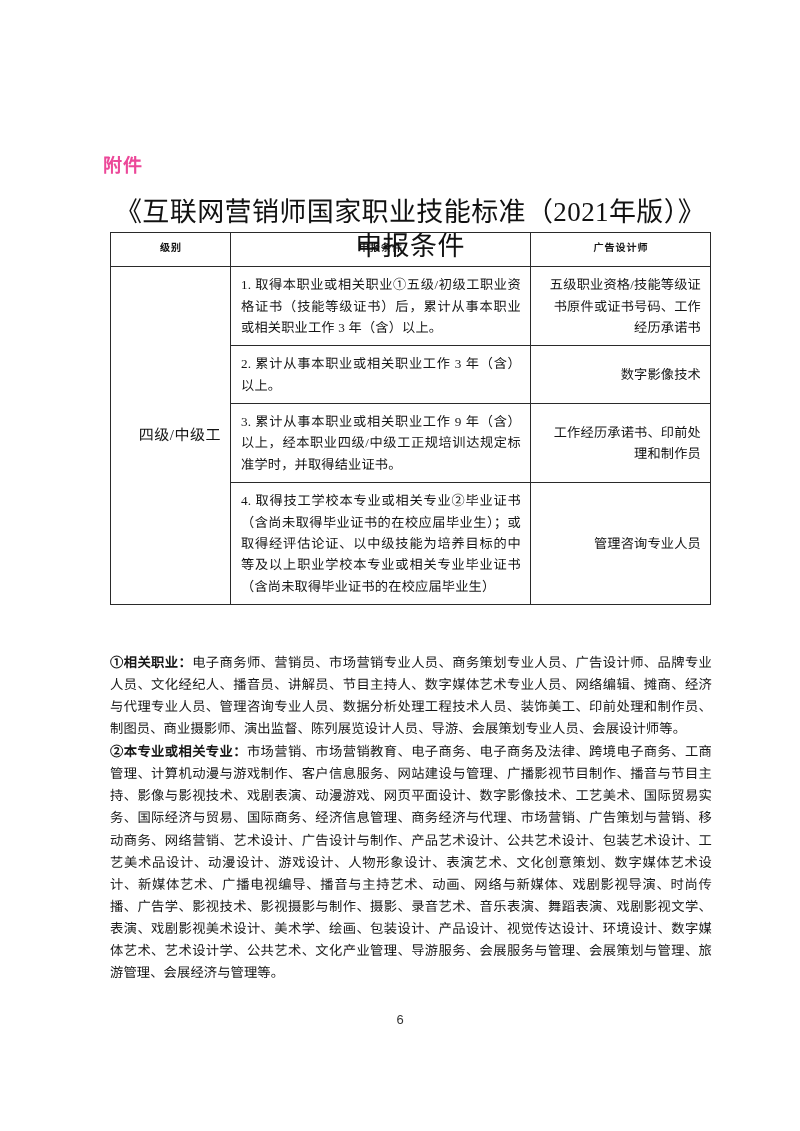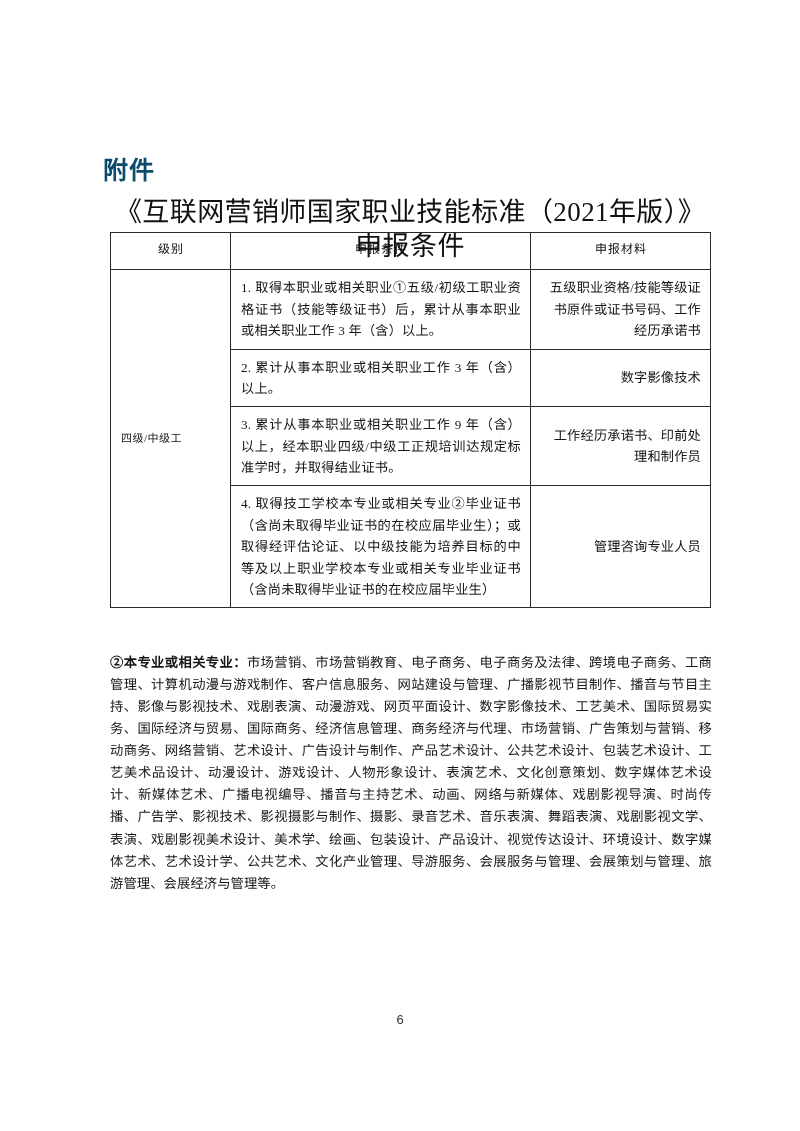--- a/index.html
+++ b/index.html
@@ -25,26 +25,26 @@
     width: 800px;
     height: 1131px;
     box-sizing: border-box;
   }
 
   
   .attachment-label {
     position: absolute;
     left: 103px;
     top: 155px;
-    font-size: 25px;
+    font-size: 19px;
     font-weight: bold;
     letter-spacing: 1px;
     line-height: 1.2;
     font-family: "Liberation Sans", "DejaVu Sans", sans-serif;
-    color: #0c4a6e;
+    color: #ec4899;
   }
 
   .doc-title {
     position: absolute;
     left: 110px;
     top: 196px;
     width: 600px;
     text-align: center;
     font-size: 27px;
     font-weight: normal;
@@ -67,32 +67,32 @@
     color: #141414;
   }
   .req-table td, .req-table th {
     border: 1px solid #2a2a2a;
     padding: 7px 9px 7px 10px;
     vertical-align: middle;
     word-break: break-all;
   }
   .req-table thead th {
     text-align: center;
-    font-weight: normal;
-    font-size: 12px;
+    font-weight: bold;
+    font-size: 10px;
     padding-bottom: 10px;
     letter-spacing: 1px;
   }
   .col-level   { width: 120px; }
   .col-cond    { width: 300px; }
   .col-mat     { width: 180px; }
 
   .cell-level {
-    text-align: left;
-    font-size: 11px;
+    text-align: right;
+    font-size: 15px;
     letter-spacing: 0.5px;
     vertical-align: middle;
   }
   .cell-cond {
     text-align: justify;
     text-justify: inter-ideograph;
     letter-spacing: 0.2px;
   }
   .cell-mat {
     text-align: right;
@@ -145,21 +145,21 @@
   <table class="req-table">
     <colgroup>
       <col class="col-level">
       <col class="col-cond">
       <col class="col-mat">
     </colgroup>
     <thead>
       <tr>
         <th>级别</th>
         <th>申报条件</th>
-        <th>申报材料</th>
+        <th>广告设计师</th>
       </tr>
     </thead>
     <tbody>
       <tr>
         <td class="cell-level" rowspan="4">四级/中级工</td>
         <td class="cell-cond">1. 取得本职业或相关职业①五级/初级工职业资格证书（技能等级证书）后，累计从事本职业或相关职业工作 3 年（含）以上。</td>
         <td class="cell-mat">五级职业资格/技能等级证书原件或证书号码、工作经历承诺书</td>
       </tr>
       <tr>
         <td class="cell-cond">2. 累计从事本职业或相关职业工作 3 年（含）以上。</td>
@@ -171,19 +171,22 @@
       </tr>
       <tr>
         <td class="cell-cond">4. 取得技工学校本专业或相关专业②毕业证书（含尚未取得毕业证书的在校应届毕业生）；或取得经评估论证、以中级技能为培养目标的中等及以上职业学校本专业或相关专业毕业证书（含尚未取得毕业证书的在校应届毕业生）</td>
         <td class="cell-mat">管理咨询专业人员</td>
       </tr>
     </tbody>
   </table>
 
   <div class="footnotes">
     <p class="footnote">
+      <span class="fn-term">①相关职业：</span><span>电子商务师、营销员、市场营销专业人员、商务策划专业人员、广告设计师、品牌专业人员、文化经纪人、播音员、讲解员、节目主持人、数字媒体艺术专业人员、网络编辑、摊商、经济与代理专业人员、管理咨询专业人员、数据分析处理工程技术人员、装饰美工、印前处理和制作员、制图员、商业摄影师、演出监督、陈列展览设计人员、导游、会展策划专业人员、会展设计师等。</span>
+    </p>
+    <p class="footnote">
       <span class="fn-term">②本专业或相关专业：</span><span>市场营销、市场营销教育、电子商务、电子商务及法律、跨境电子商务、工商管理、计算机动漫与游戏制作、客户信息服务、网站建设与管理、广播影视节目制作、播音与节目主持、影像与影视技术、戏剧表演、动漫游戏、网页平面设计、数字影像技术、工艺美术、国际贸易实务、国际经济与贸易、国际商务、经济信息管理、商务经济与代理、市场营销、广告策划与营销、移动商务、网络营销、艺术设计、广告设计与制作、产品艺术设计、公共艺术设计、包装艺术设计、工艺美术品设计、动漫设计、游戏设计、人物形象设计、表演艺术、文化创意策划、数字媒体艺术设计、新媒体艺术、广播电视编导、播音与主持艺术、动画、网络与新媒体、戏剧影视导演、时尚传播、广告学、影视技术、影视摄影与制作、摄影、录音艺术、音乐表演、舞蹈表演、戏剧影视文学、表演、戏剧影视美术设计、美术学、绘画、包装设计、产品设计、视觉传达设计、环境设计、数字媒体艺术、艺术设计学、公共艺术、文化产业管理、导游服务、会展服务与管理、会展策划与管理、旅游管理、会展经济与管理等。</span>
     </p>
   </div>
 
   <div class="page-number">6</div>
 
 </div>
 
 </body></html>

